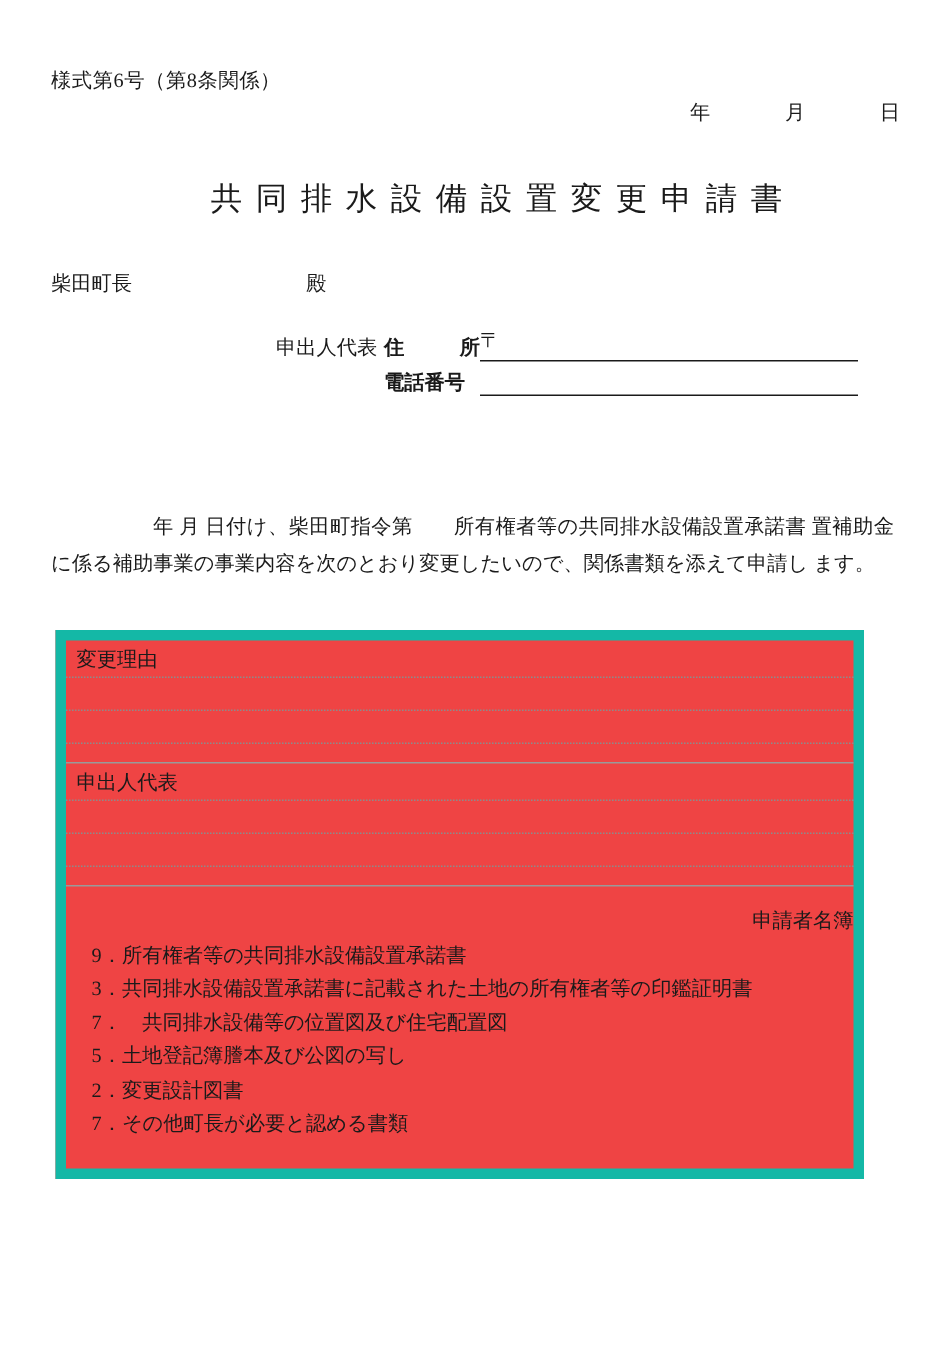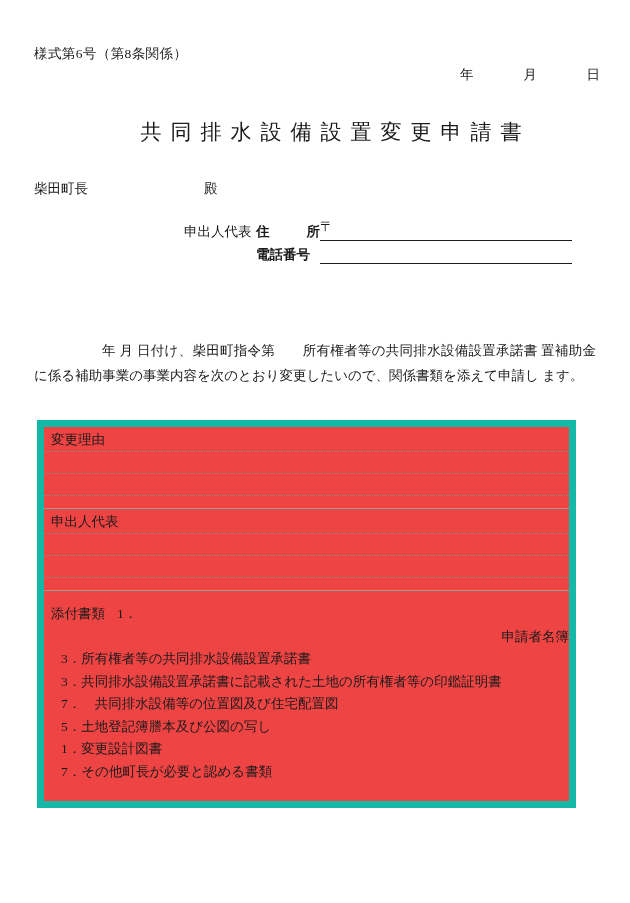--- a/index.html
+++ b/index.html
@@ -223,26 +223,25 @@
       <div class="sect-label">申出人代表</div>
       <div class="rule-lines">
         <div class="rule-line"></div>
         <div class="rule-line"></div>
         <div class="rule-line rule-tail"></div>
       </div>
     </div>
 
     <div class="tbl-section last">
       <div class="attachments">
-        <div class="att-head"><span>添付書類</span><span class="num">1．</span></div>
         <div class="att-cont">申請者名簿</div>
-        <div class="att-item">3．所有権者等の共同排水設備設置承諾書</div>
+        <div class="att-item">9．所有権者等の共同排水設備設置承諾書</div>
         <div class="att-item">3．共同排水設備設置承諾書に記載された土地の所有権者等の印鑑証明書</div>
         <div class="att-item">7．　共同排水設備等の位置図及び住宅配置図</div>
         <div class="att-item">5．土地登記簿謄本及び公図の写し</div>
-        <div class="att-item">1．変更設計図書</div>
+        <div class="att-item">2．変更設計図書</div>
         <div class="att-item">7．その他町長が必要と認める書類</div>
       </div>
     </div>
 
   </div>
 
 </div>
 
 </body></html>

